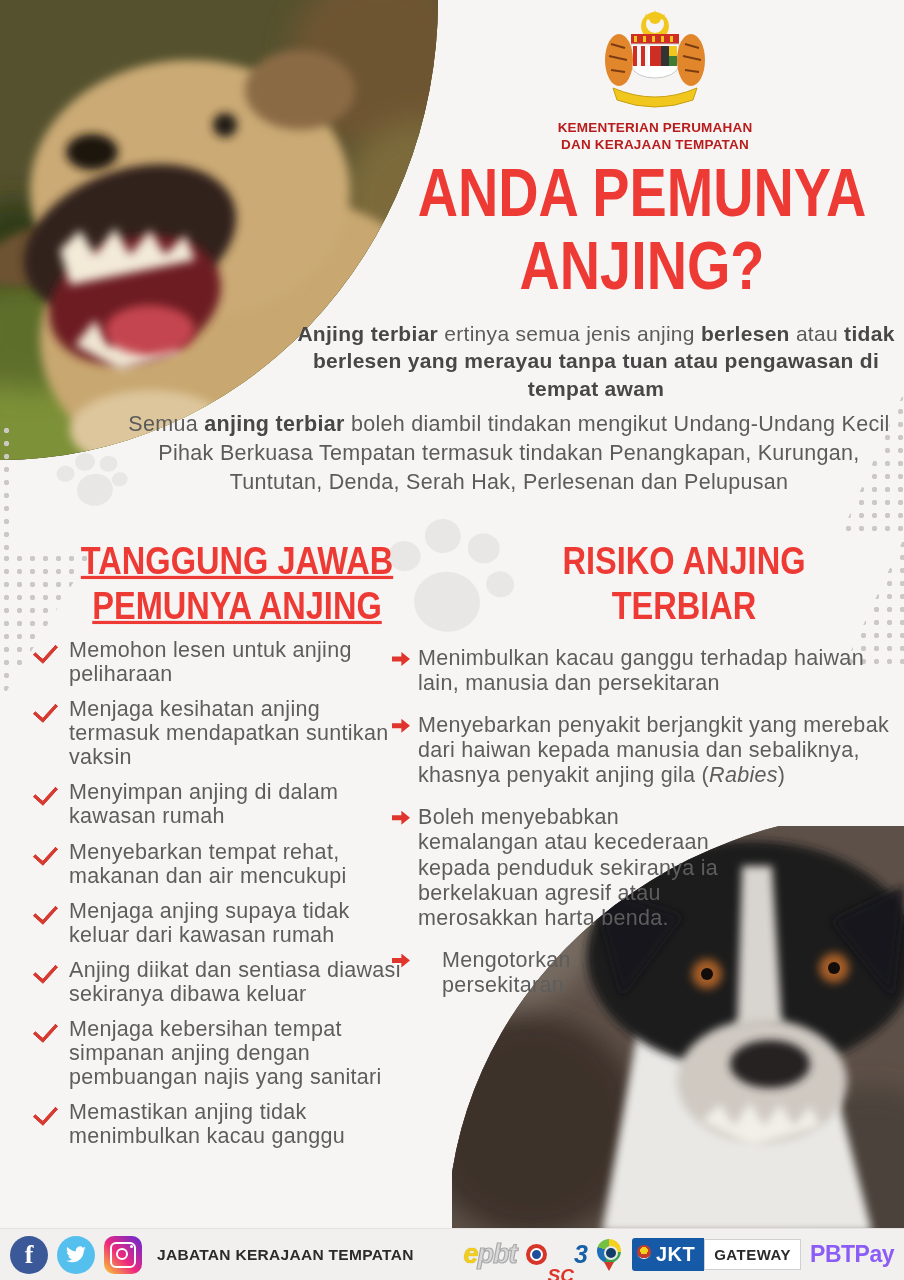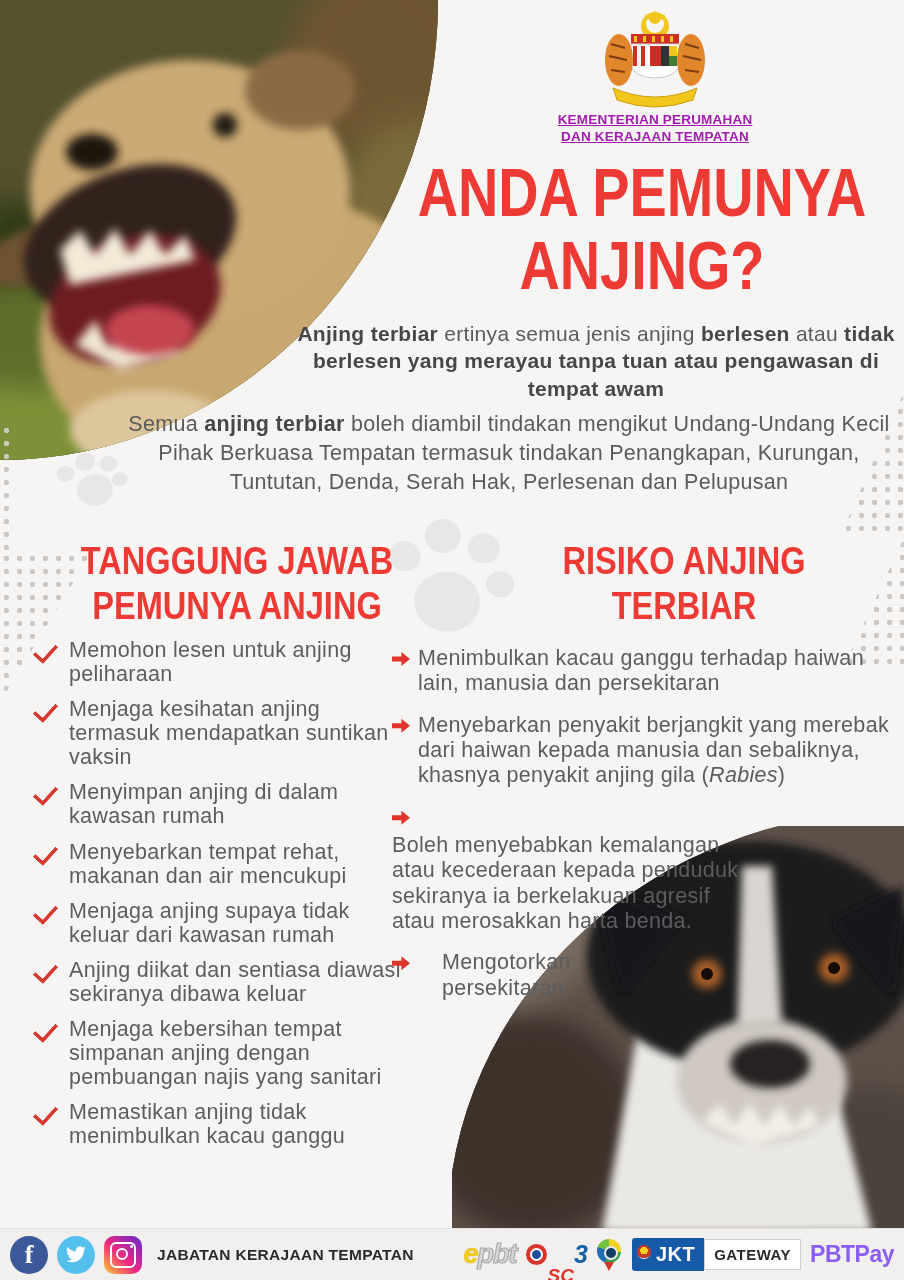--- a/index.html
+++ b/index.html
@@ -16,39 +16,39 @@
   }
   .photo-br{
     position:absolute;right:0;bottom:48px;width:452px;height:406px;
     clip-path:ellipse(101% 104% at 100% 100%);
     background:linear-gradient(120deg,#4a413a,#6e635a 60%,#80756c);
   }
   .photo-tl svg,.photo-br svg{display:block;width:100%;height:100%;}
   
   .ministry{position:absolute;left:545px;top:8px;width:220px;text-align:center;}
   .crest{display:block;margin:0 auto;}
-  .ministry-name{margin-top:4px;font-size:13.5px;font-weight:bold;color:#a21caf;line-height:1.25;letter-spacing:.2px;text-decoration:underline;}
+  .ministry-name{margin-top:12px;font-size:13.5px;font-weight:bold;color:#b91c1c;line-height:1.25;letter-spacing:.2px;}
   
   .title{position:absolute;left:386px;top:156px;width:512px;text-align:center;color:#ee3a34;}
   .title .t-line{font-weight:bold;font-size:62px;line-height:1.18;transform:scale(.9,1.1);transform-origin:center;letter-spacing:0px;}
   
   .intro1{position:absolute;left:288px;top:320px;width:616px;text-align:center;font-size:21px;line-height:1.3;letter-spacing:.3px;color:#5b5b5b;}
   .intro1 b,.intro2 b{color:#474747;}
   .intro2{position:absolute;left:118px;top:410px;width:782px;text-align:center;font-size:21.5px;line-height:1.35;letter-spacing:.3px;color:#5b5b5b;}
   
-  .heading-left{position:absolute;left:52px;top:538px;width:370px;text-align:center;color:#ee3a34;}
+  .heading-left{position:absolute;left:52px;top:538px;width:370px;text-align:center;color:#ee3a34;text-decoration:underline;}
   .heading-right{position:absolute;left:486px;top:538px;width:396px;text-align:center;color:#ee3a34;}
   .h-line{font-weight:bold;font-size:37px;line-height:1.22;transform:scale(.88,1.06);transform-origin:center;}
   
   .list-left{position:absolute;left:34px;top:638px;width:372px;}
   .list-left .li{display:flex;gap:12px;margin-bottom:11px;font-size:21.5px;line-height:1.12;letter-spacing:.3px;color:#5d5d5d;}
   .check{flex:0 0 auto;width:19px;height:10px;border-left:4.5px solid #d63a31;border-bottom:4.5px solid #d63a31;transform:rotate(-48deg);margin-top:6px;border-radius:1px;}
   .list-right{position:absolute;left:392px;top:646px;width:512px;}
   .list-right .li{display:flex;gap:8px;margin-bottom:16px;font-size:21.5px;line-height:1.18;letter-spacing:.3px;color:#5d5d5d;}
-  .list-right .li:nth-child(3){max-width:352px;flex-direction:column;}
+  .list-right .li:nth-child(3){max-width:352px;}
   .list-right .li:nth-child(4){max-width:235px;gap:32px;}
   .arrow{flex:0 0 auto;width:18px;height:14px;margin-top:6px;background:#e0352c;
     clip-path:polygon(0 32%,52% 32%,52% 0,100% 50%,52% 100%,52% 68%,0 68%);}
   .rab-italic{font-style:italic;}
   
   .dots{position:absolute;background-image:radial-gradient(circle,#cbc8c6 2.4px,transparent 3px);background-size:13px 13px;}
   .dots-r1{right:0;top:392px;width:62px;height:140px;clip-path:polygon(100% 0,100% 100%,0 100%);}
   .dots-r2{right:0;top:538px;width:60px;height:128px;clip-path:polygon(100% 0,100% 100%,0 100%);}
   .dots-l1{left:0;top:552px;width:92px;height:150px;clip-path:polygon(0 0,100% 0,0 100%);}
   .dots-l2{left:0;top:424px;width:14px;height:130px;}

